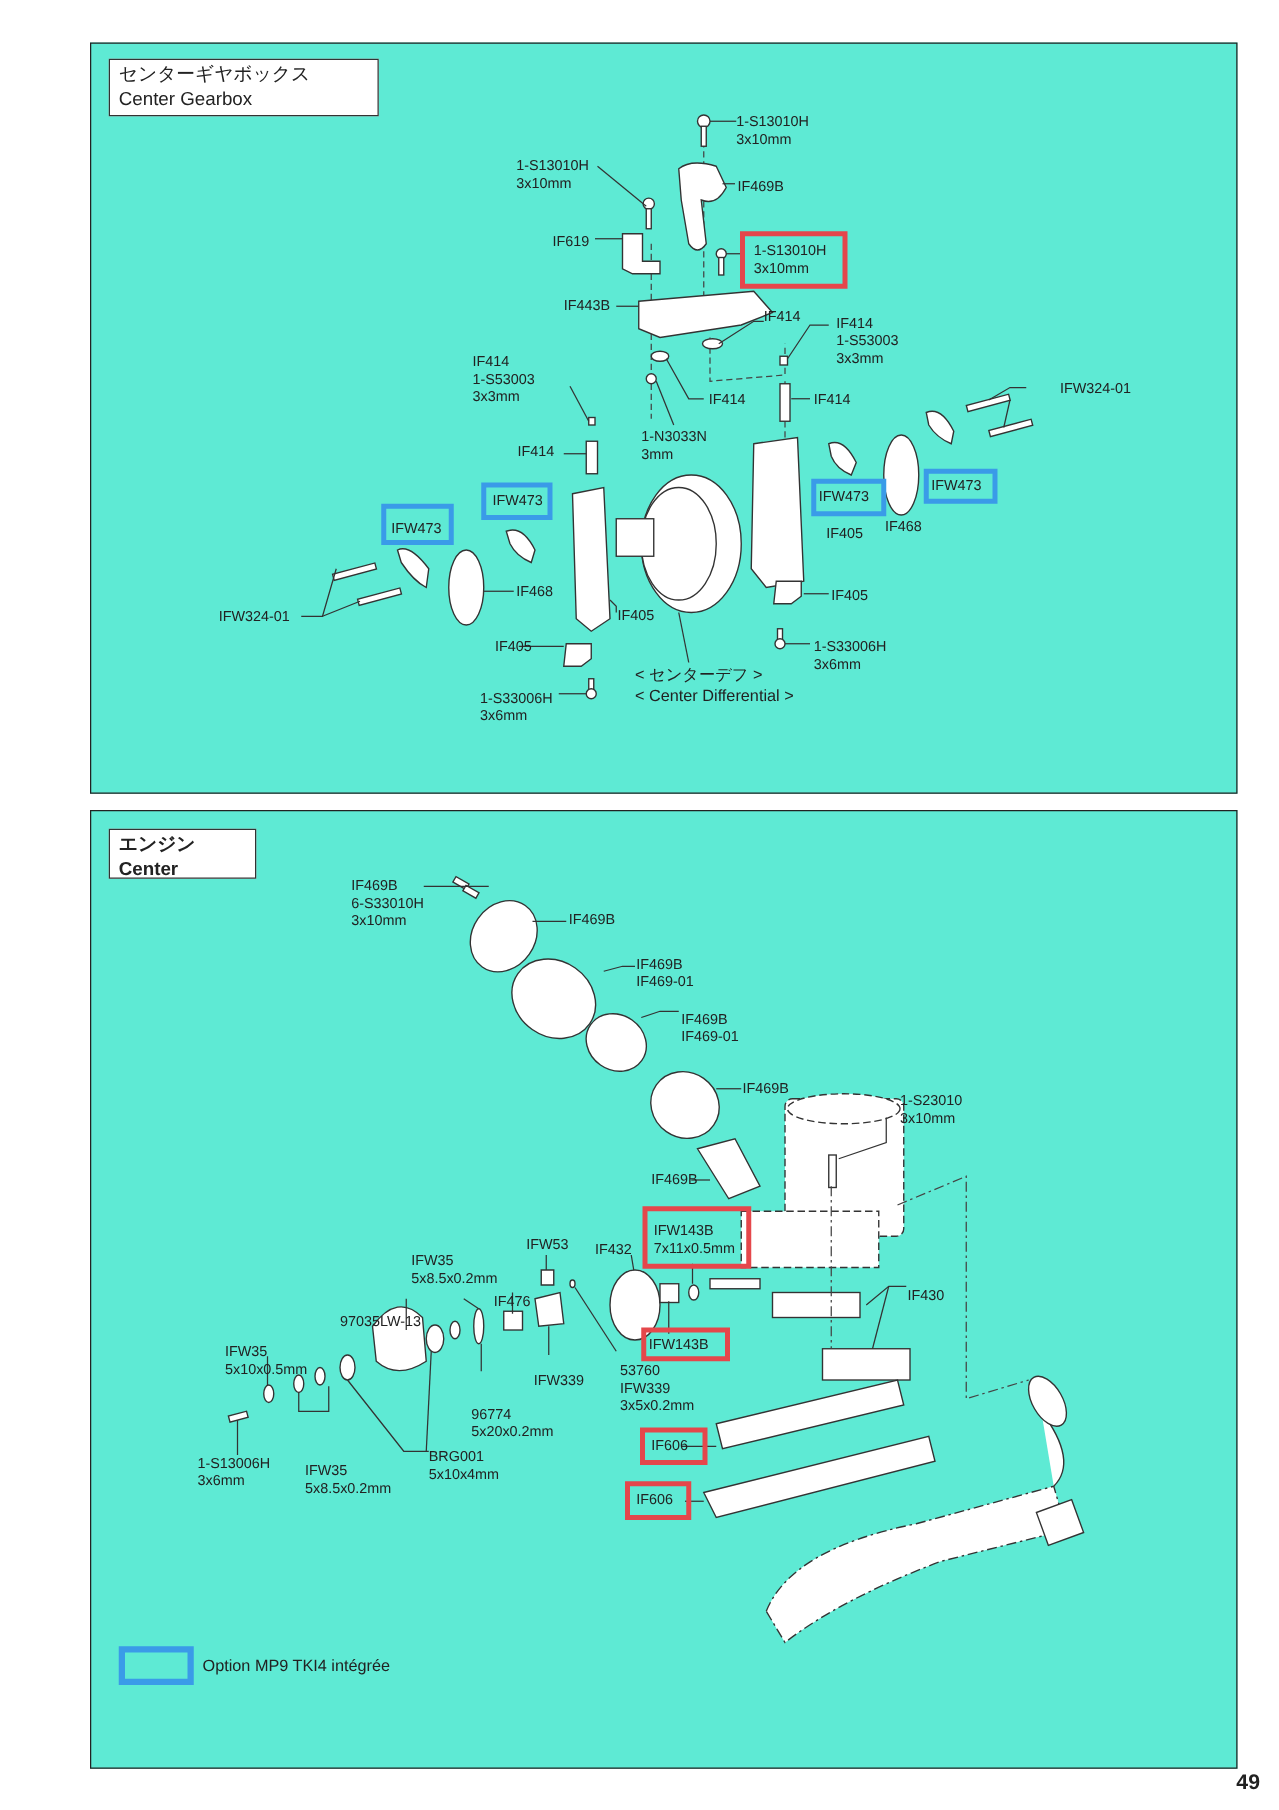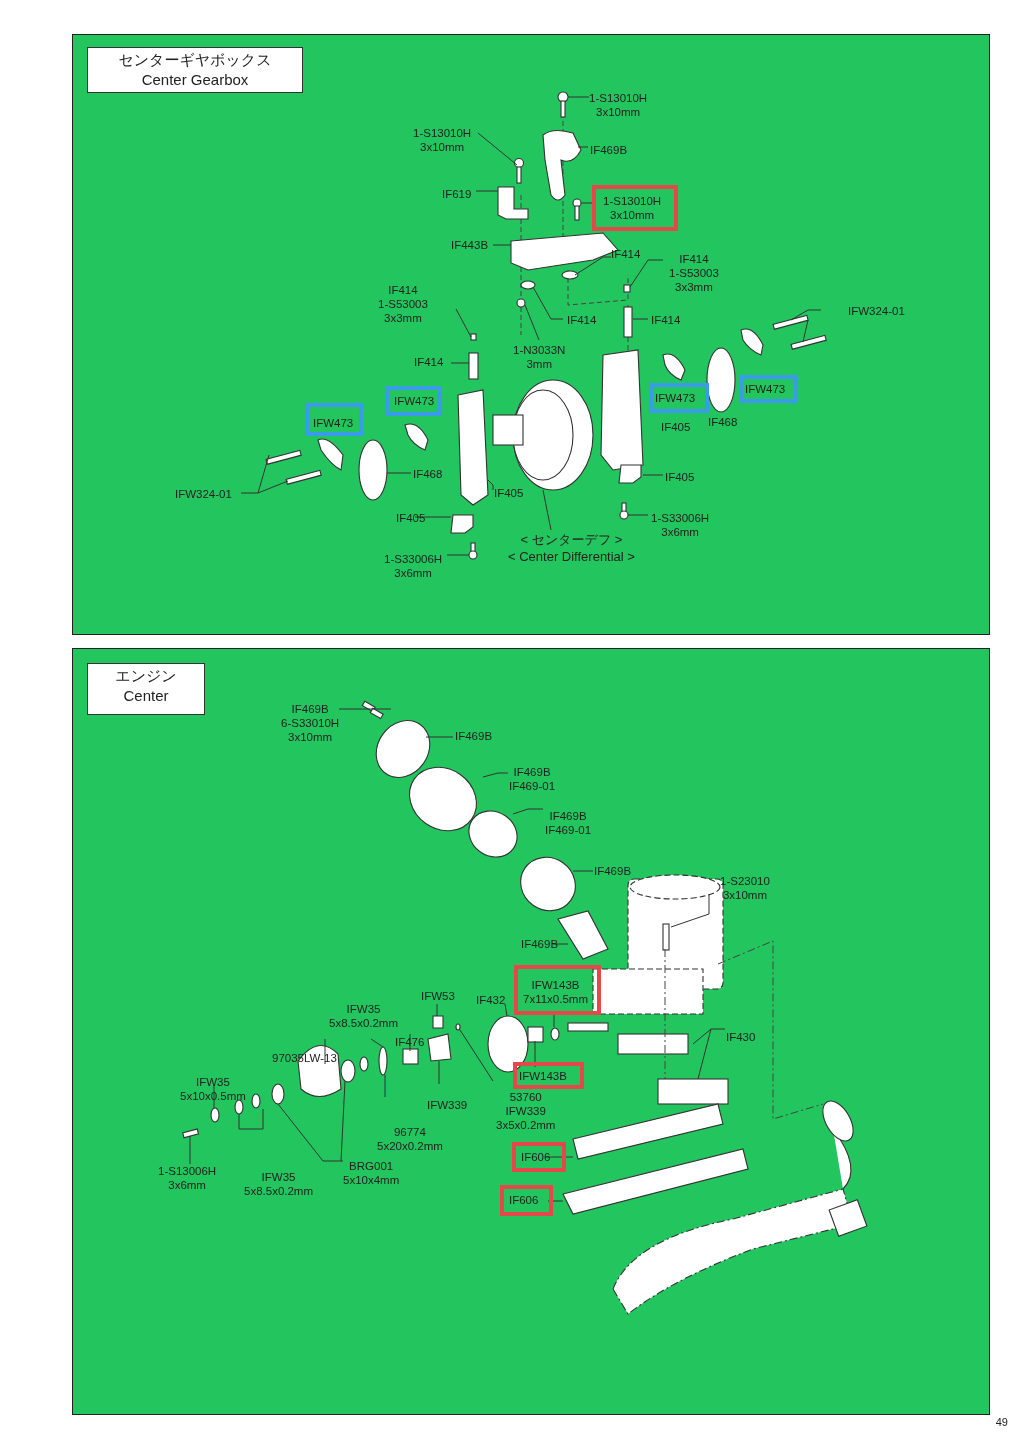--- a/index.html
+++ b/index.html
@@ -1,38 +1,38 @@
 <!DOCTYPE html>
 <html><head>
 <meta charset="utf-8">
 <style>
   html, body { margin: 0; padding: 0; background: #ffffff; }
   body { width: 1023px; height: 1448px; position: relative; overflow: hidden;
          font-family: "Liberation Sans", "DejaVu Sans", sans-serif; color: #222; }
-  .panel { position: absolute; border: 1.5px solid #222; background: #22c55e; box-sizing: border-box; text-align: center; }
+  .panel { position: absolute; border: 1.5px solid #222; background: #5eead4; box-sizing: border-box; }
   #panel-gearbox { left: 72px; top: 34px; width: 918px; height: 601px; }
   #panel-engine  { left: 72px; top: 648px; width: 918px; height: 767px; }
   .title-box { position: absolute; border: 1px solid #333; background: #fff; box-sizing: border-box;
                padding: 2px 7px; font-size: 15px; line-height: 20px; }
   #gearbox-title { left: 14px; top: 12px; width: 216px; height: 46px; }
-  #engine-title  { left: 14px; top: 14px; width: 118px; height: 52px; }
+  #engine-title  { left: 14px; top: 14px; width: 118px; height: 40px; font-weight: bold; }
   .lbl { position: absolute; font-size: 11.5px; line-height: 14px; white-space: nowrap; color: #222; }
   .hl { position: absolute; box-sizing: border-box; }
   .hl.blue { border: 4px solid #3a9be8; }
   .hl.red  { border: 4px solid #e5474b; }
   svg.art { position: absolute; left: 0; top: 0; overflow: visible; pointer-events: none; }
   .part { fill: #fff; stroke: #333; stroke-width: 1.1; }
   .lead { fill: none; stroke: #333; stroke-width: 1; }
   .dash { fill: none; stroke: #444; stroke-width: 1; stroke-dasharray: 5 3; }
   .dashdot { fill: none; stroke: #444; stroke-width: 1; stroke-dasharray: 8 3 2 3; }
   #legend { position: absolute; left: 22px; top: 668px; }
   .leg-row { display: flex; align-items: center; margin-bottom: 11px; }
   .leg-swatch { width: 60px; height: 31px; box-sizing: border-box; margin-right: 7px; }
   .leg-text { font-size: 13px; }
-  #page-number { position: absolute; right: 15px; top: 1416px; font-size: 11px; font-weight: normal; }
+  #page-number { position: absolute; right: 15px; top: 1416px; font-size: 17px; font-weight: bold; }
 </style>
 </head>
 <body>
 
 <div class="panel" id="panel-gearbox">
   <div class="title-box" id="gearbox-title">
     <div>センターギヤボックス</div>
     <div>Center Gearbox</div>
   </div>
 
@@ -274,16 +274,20 @@
   <div class="lbl" style="left:85px;top:515px"><span>1-S13006H</span><br><span>3x6mm</span></div>
   <div class="lbl" style="left:171px;top:521px"><span>IFW35</span><br><span>5x8.5x0.2mm</span></div>
   <div class="lbl" style="left:270px;top:510px"><span>BRG001</span><br><span>5x10x4mm</span></div>
 
   <div class="hl red" style="left:439px;top:493px;width:54px;height:30px"></div>
   <div class="lbl" style="left:448px;top:501px">IF606</div>
   <div class="hl red" style="left:427px;top:536px;width:53px;height:31px"></div>
   <div class="lbl" style="left:436px;top:544px">IF606</div>
 
   <div id="legend">
+    <div class="leg-row">
+      <div class="leg-swatch" style="border:5px solid #3a9be8"></div>
+      <span class="leg-text">Option MP9 TKI4 intégrée</span>
+    </div>
   </div>
 </div>
 
 <div id="page-number">49</div>
 
 </body></html>

